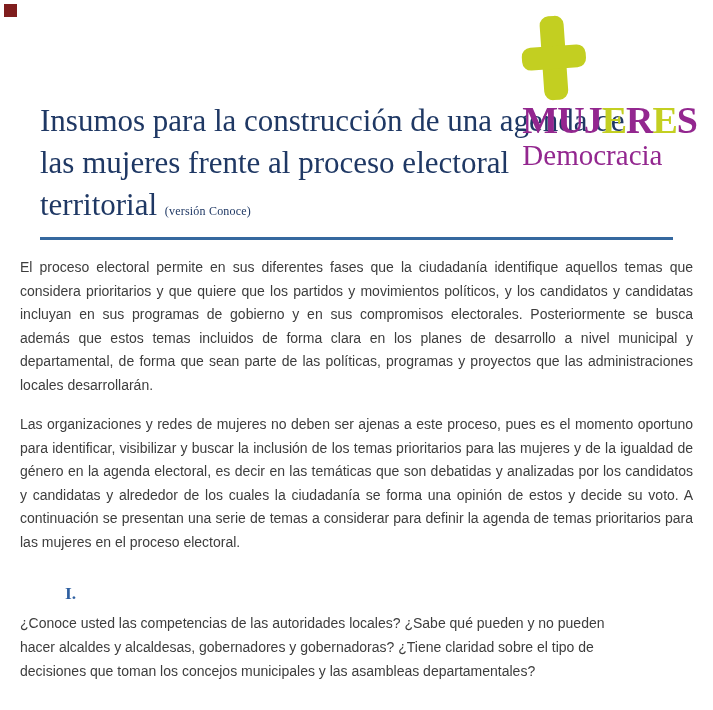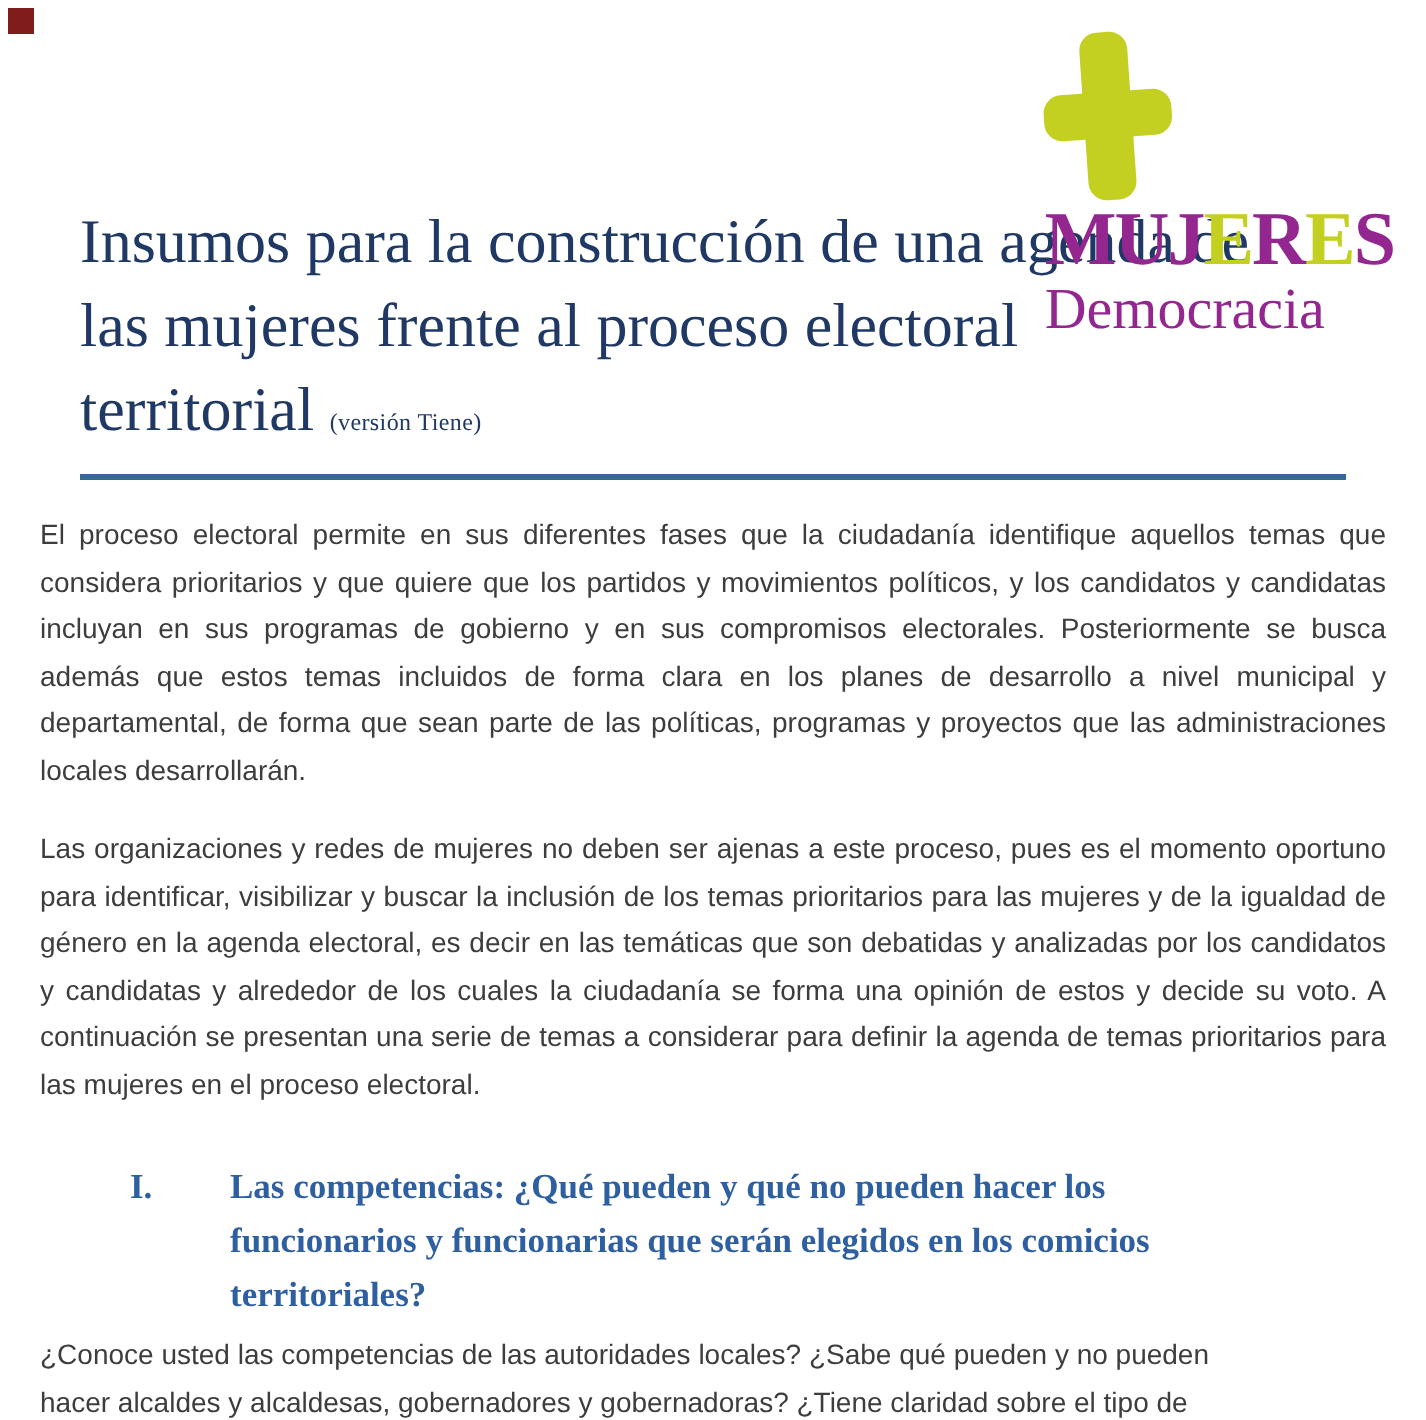--- a/index.html
+++ b/index.html
@@ -100,31 +100,30 @@
       <div class="h"></div>
     </div>
     <div class="logo-text">
       <div class="logo-word">
         <span style="color: rgb(147, 39, 143);">M</span><span style="color: rgb(147, 39, 143);">U</span><span style="color: rgb(147, 39, 143);">J</span><span style="color: rgb(195, 207, 33);">E</span><span style="color: rgb(147, 39, 143);">R</span><span style="color: rgb(195, 207, 33);">E</span><span style="color: rgb(147, 39, 143);">S</span>
       </div>
       <div class="logo-sub">Democracia</div>
     </div>
   </div>
 
-  <h1 class="title"><span>Insumos para la construcción de una agenda de las mujeres frente al proceso electoral territorial</span> <span class="suffix">(versión Tiene)</span></h1>
+  <h1 class="title"><span>Insumos para la construcción de una agenda de las mujeres frente al proceso electoral territorial</span> <span class="suffix">(versión Conoce)</span></h1>
 
   <div class="divider"></div>
 
   <div class="body-text">
     <p class="para">El proceso electoral permite en sus diferentes fases que la ciudadanía identifique aquellos temas que considera prioritarios y que quiere que los partidos y movimientos políticos, y los candidatos y candidatas incluyan en sus programas de gobierno y en sus compromisos electorales. Posteriormente se busca además que estos temas incluidos de forma clara en los planes de desarrollo a nivel municipal y departamental, de forma que sean parte de las políticas, programas y proyectos que las administraciones locales desarrollarán.</p>
     <p class="para">Las organizaciones y redes de mujeres no deben ser ajenas a este proceso, pues es el momento oportuno para identificar, visibilizar y buscar la inclusión de los temas prioritarios para las mujeres y de la igualdad de género en la agenda electoral, es decir en las temáticas que son debatidas y analizadas por los candidatos y candidatas y alrededor de los cuales la ciudadanía se forma una opinión de estos y decide su voto. A continuación se presentan una serie de temas a considerar para definir la agenda de temas prioritarios para las mujeres en el proceso electoral.</p>
   </div>
 
   <div class="section-heading">
     <span class="numeral">I.</span>
-    <span class="heading-text">Las competencias: ¿Qué pueden y qué no pueden hacer los funcionarios y funcionarias que serán elegidos en los comicios territoriales?</span>
   </div>
 
   <div class="body-text">
     <p class="para closing">¿Conoce usted las competencias de las autoridades locales? ¿Sabe qué pueden y no pueden hacer alcaldes y alcaldesas, gobernadores y gobernadoras? ¿Tiene claridad sobre el tipo de decisiones que toman los concejos municipales y las asambleas departamentales?</p>
   </div>
 
 </div>
 
 </body></html>

